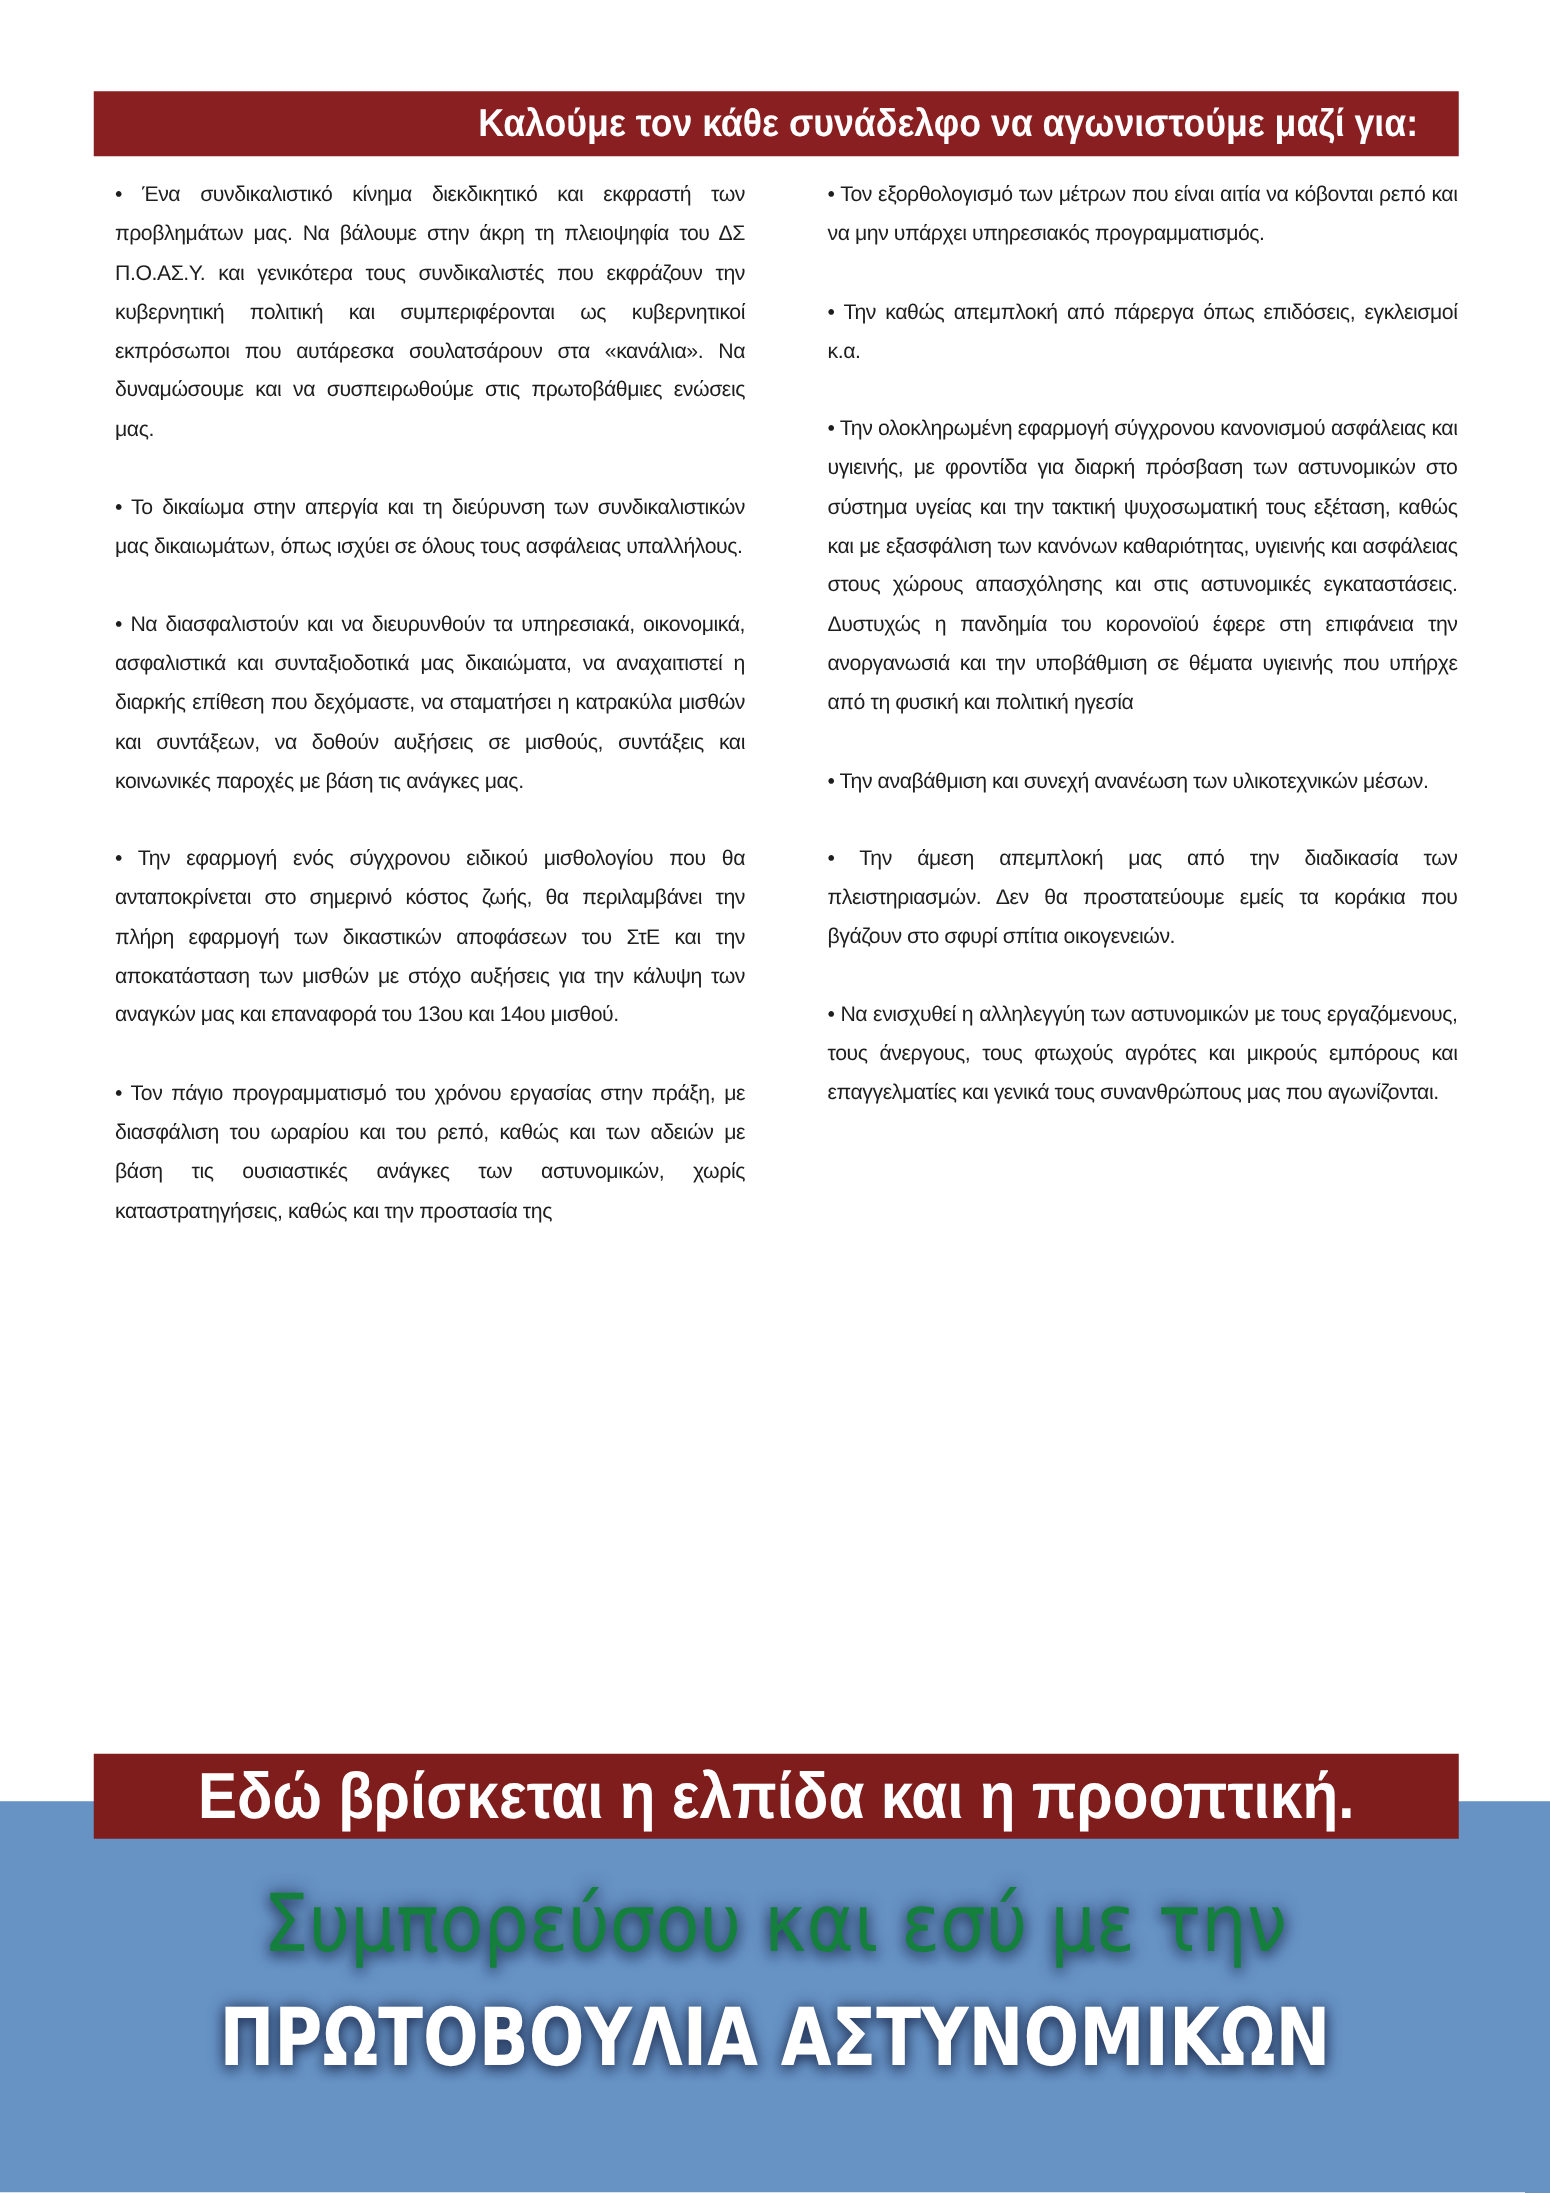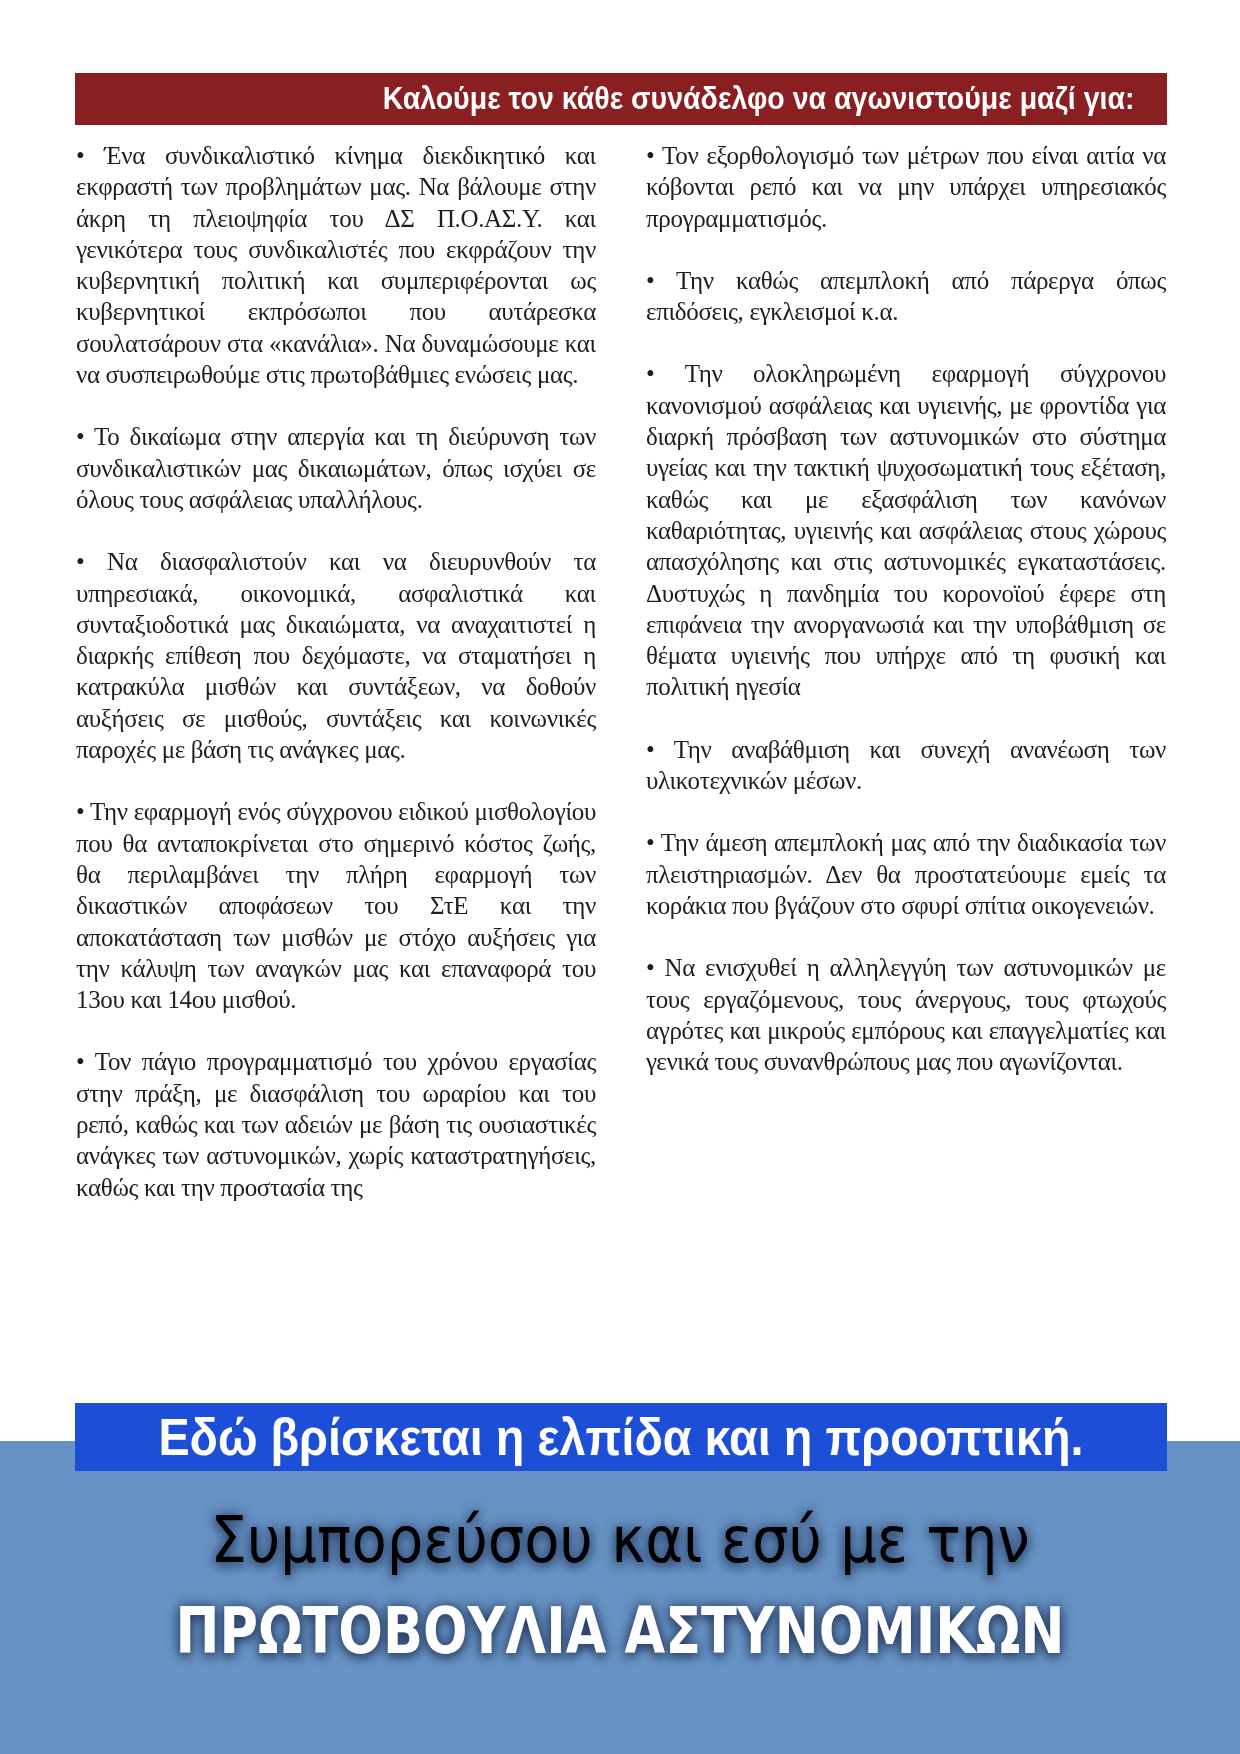--- a/index.html
+++ b/index.html
@@ -17,42 +17,42 @@
       font-size: 31px; letter-spacing: 0px;
       transform-origin: center;
     }
     .top-banner span { display: inline-block; transform: scaleX(0.92); }
     .columns {
       position: absolute; left: 76px; top: 140px; width: 1090px;
       display: flex; justify-content: space-between;
     }
     .col { width: 520px; }
     .col p {
-      margin: 0 0 31px 0;
-      font-size: 25px; line-height: 31.3px;
+      margin: 0 0 31px 16px;
+      font-size: 17px; line-height: 31.3px;
       text-align: justify; hyphens: auto;
-      font-family: Liberation Serif, serif;
+      font-family: Liberation Sans, sans-serif;
       letter-spacing: -0.35px;
     }
     .col p.cont { text-align: justify; }
     .blue-band {
       position: absolute; left: 0; top: 1441px; width: 1240px; height: 313px;
       background: #6692c4;
     }
     .bottom-banner {
       position: absolute; left: 75px; top: 1403px; width: 1092px; height: 68px;
-      background: #1d4ed8; color: #fff;
+      background: #7f1d1d; color: #fff;
       display: flex; align-items: center; justify-content: center;
       font-family: "Liberation Sans", sans-serif; font-weight: bold;
       font-size: 52px;
     }
     .bottom-banner span { display: inline-block; transform: scaleX(0.9); }
     .cta-line1 {
       position: absolute; left: 0; top: 1500px; width: 1240px; text-align: center;
-      color: #000000; font-family: "DejaVu Sans", sans-serif; font-weight: normal;
+      color: #15803d; font-family: "DejaVu Sans", sans-serif; font-weight: normal;
       font-size: 64px; line-height: 80px;
       text-shadow: 0 0 14px rgba(30,45,80,0.85), 0 4px 10px rgba(30,45,80,0.6);
     }
     .cta-line1 span { display: inline-block; transform: scaleX(0.9); }
     .cta-line2 {
       position: absolute; left: 0; top: 1588px; width: 1240px; text-align: center;
       color: #fff; font-family: "DejaVu Sans", sans-serif; font-weight: bold;
       font-size: 64px; line-height: 86px;
       text-shadow: 0 0 14px rgba(30,45,80,0.85), 0 4px 10px rgba(30,45,80,0.6);
     }

